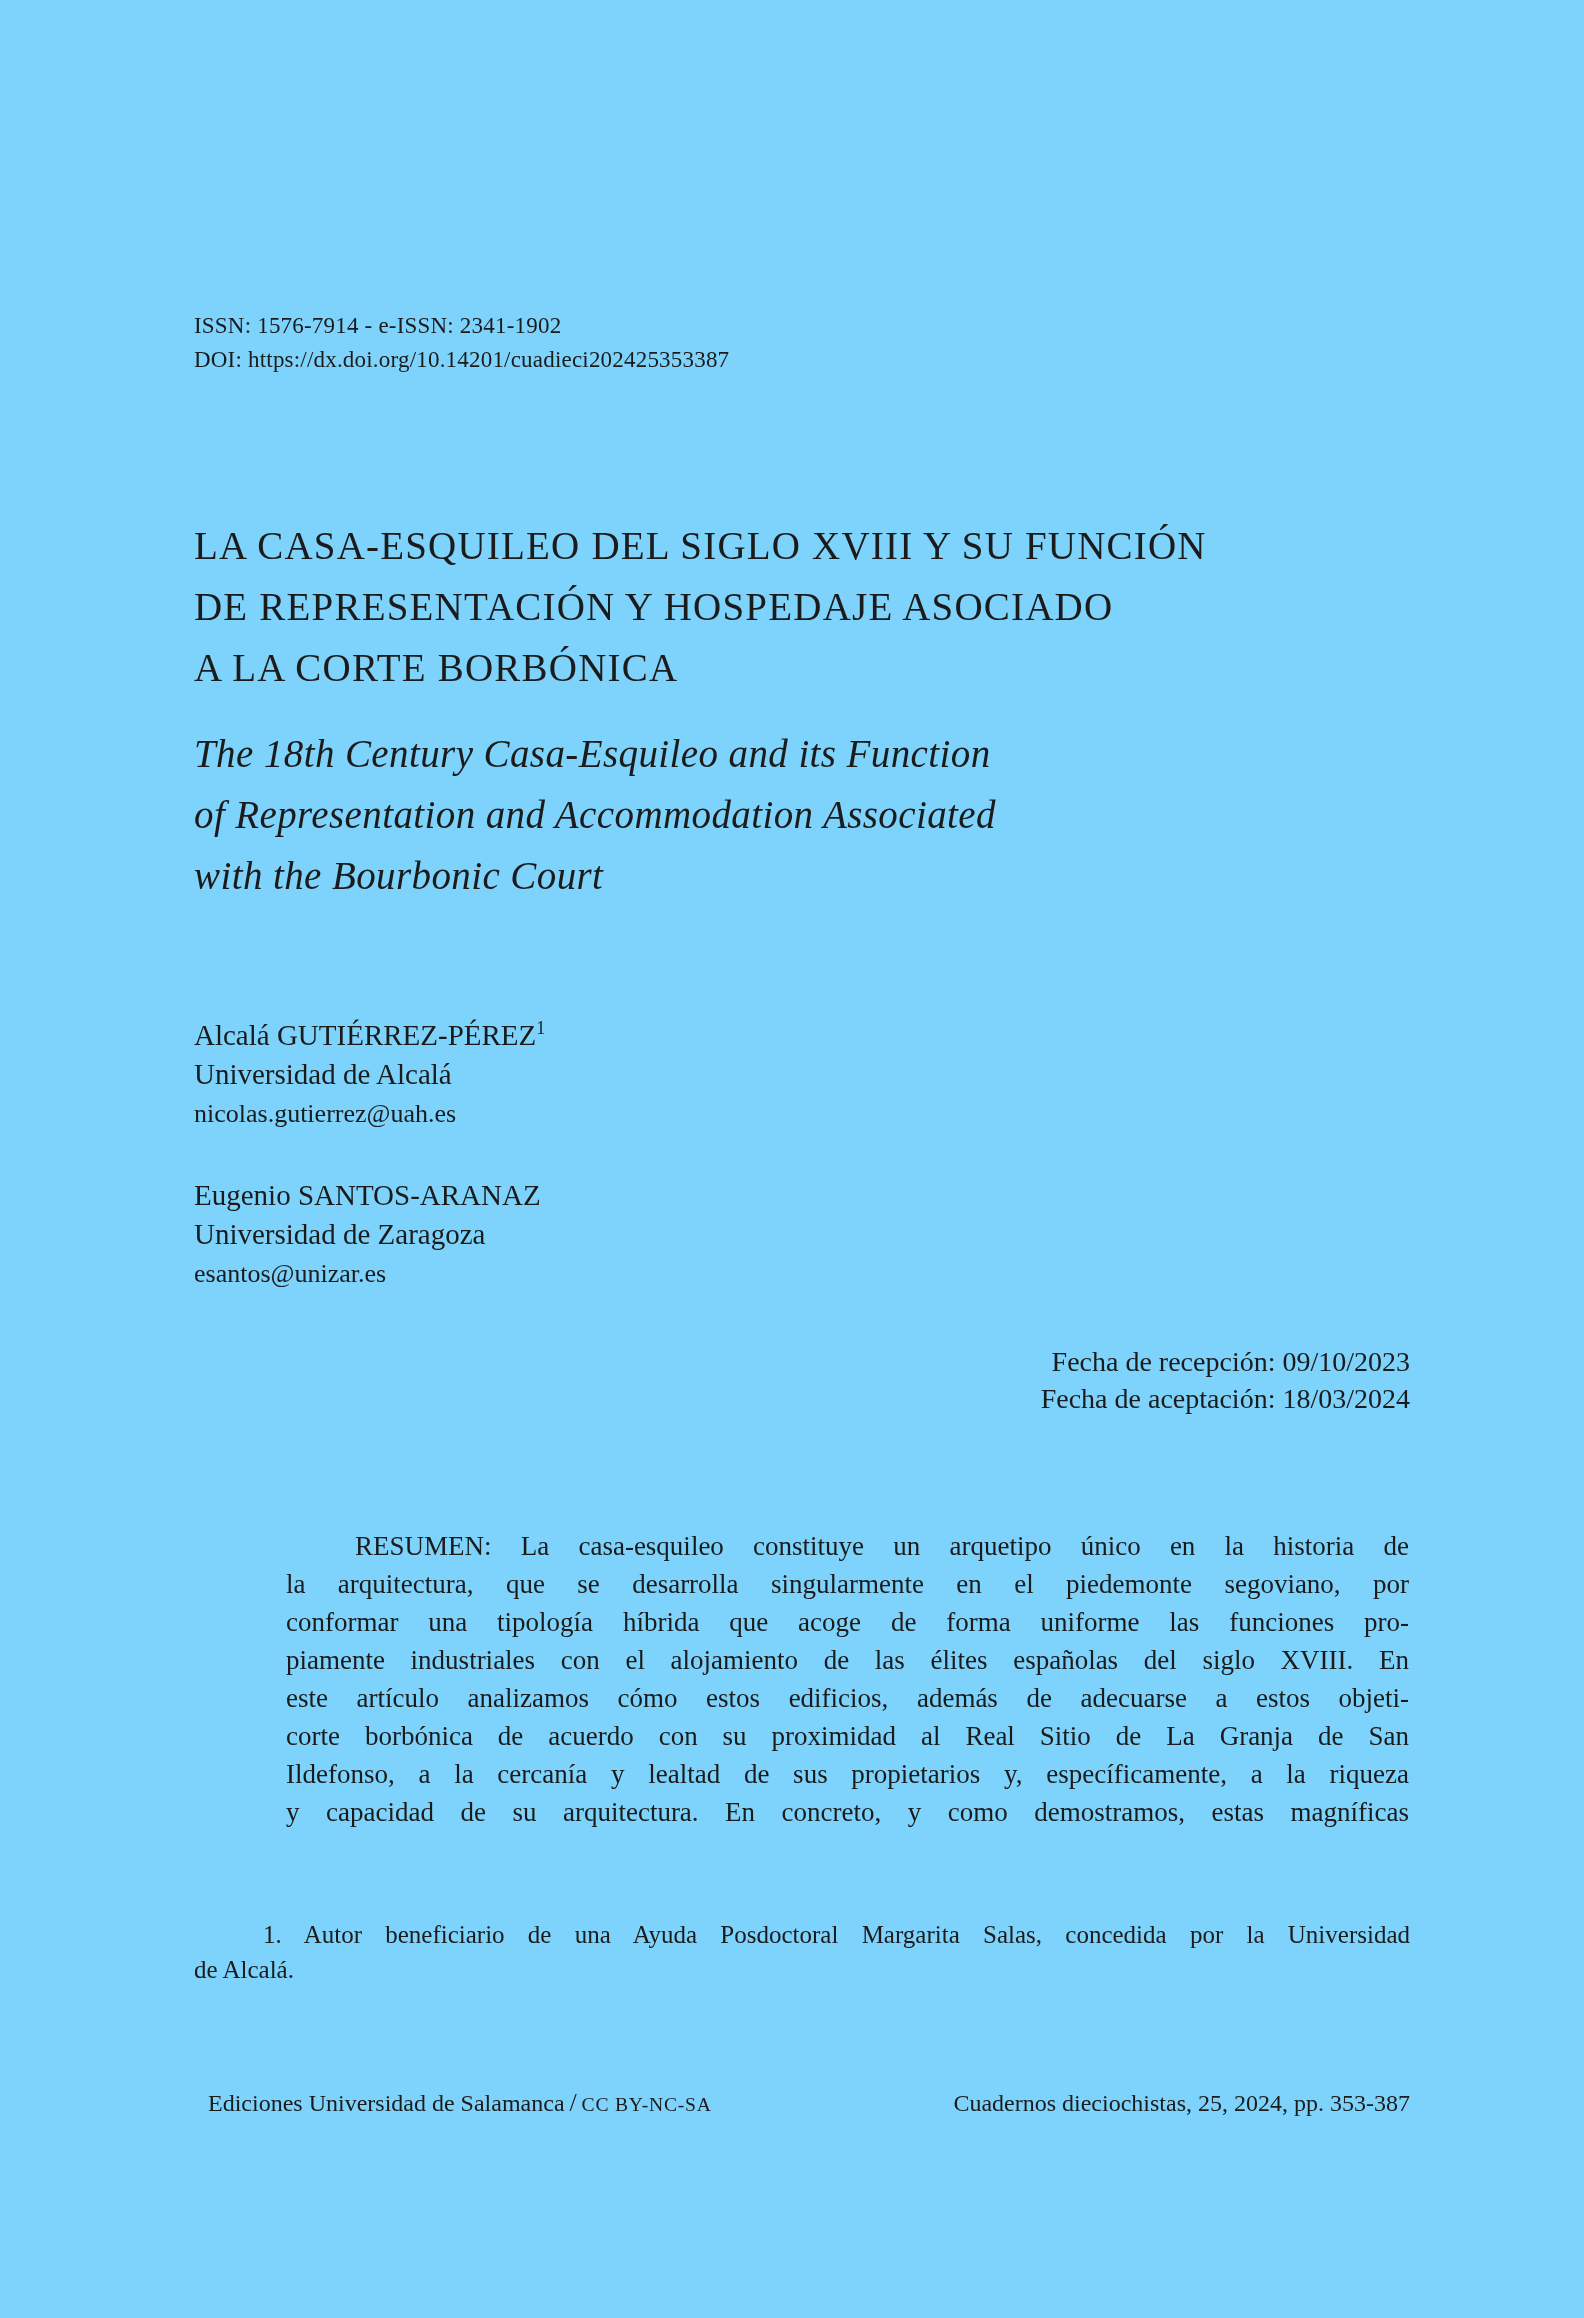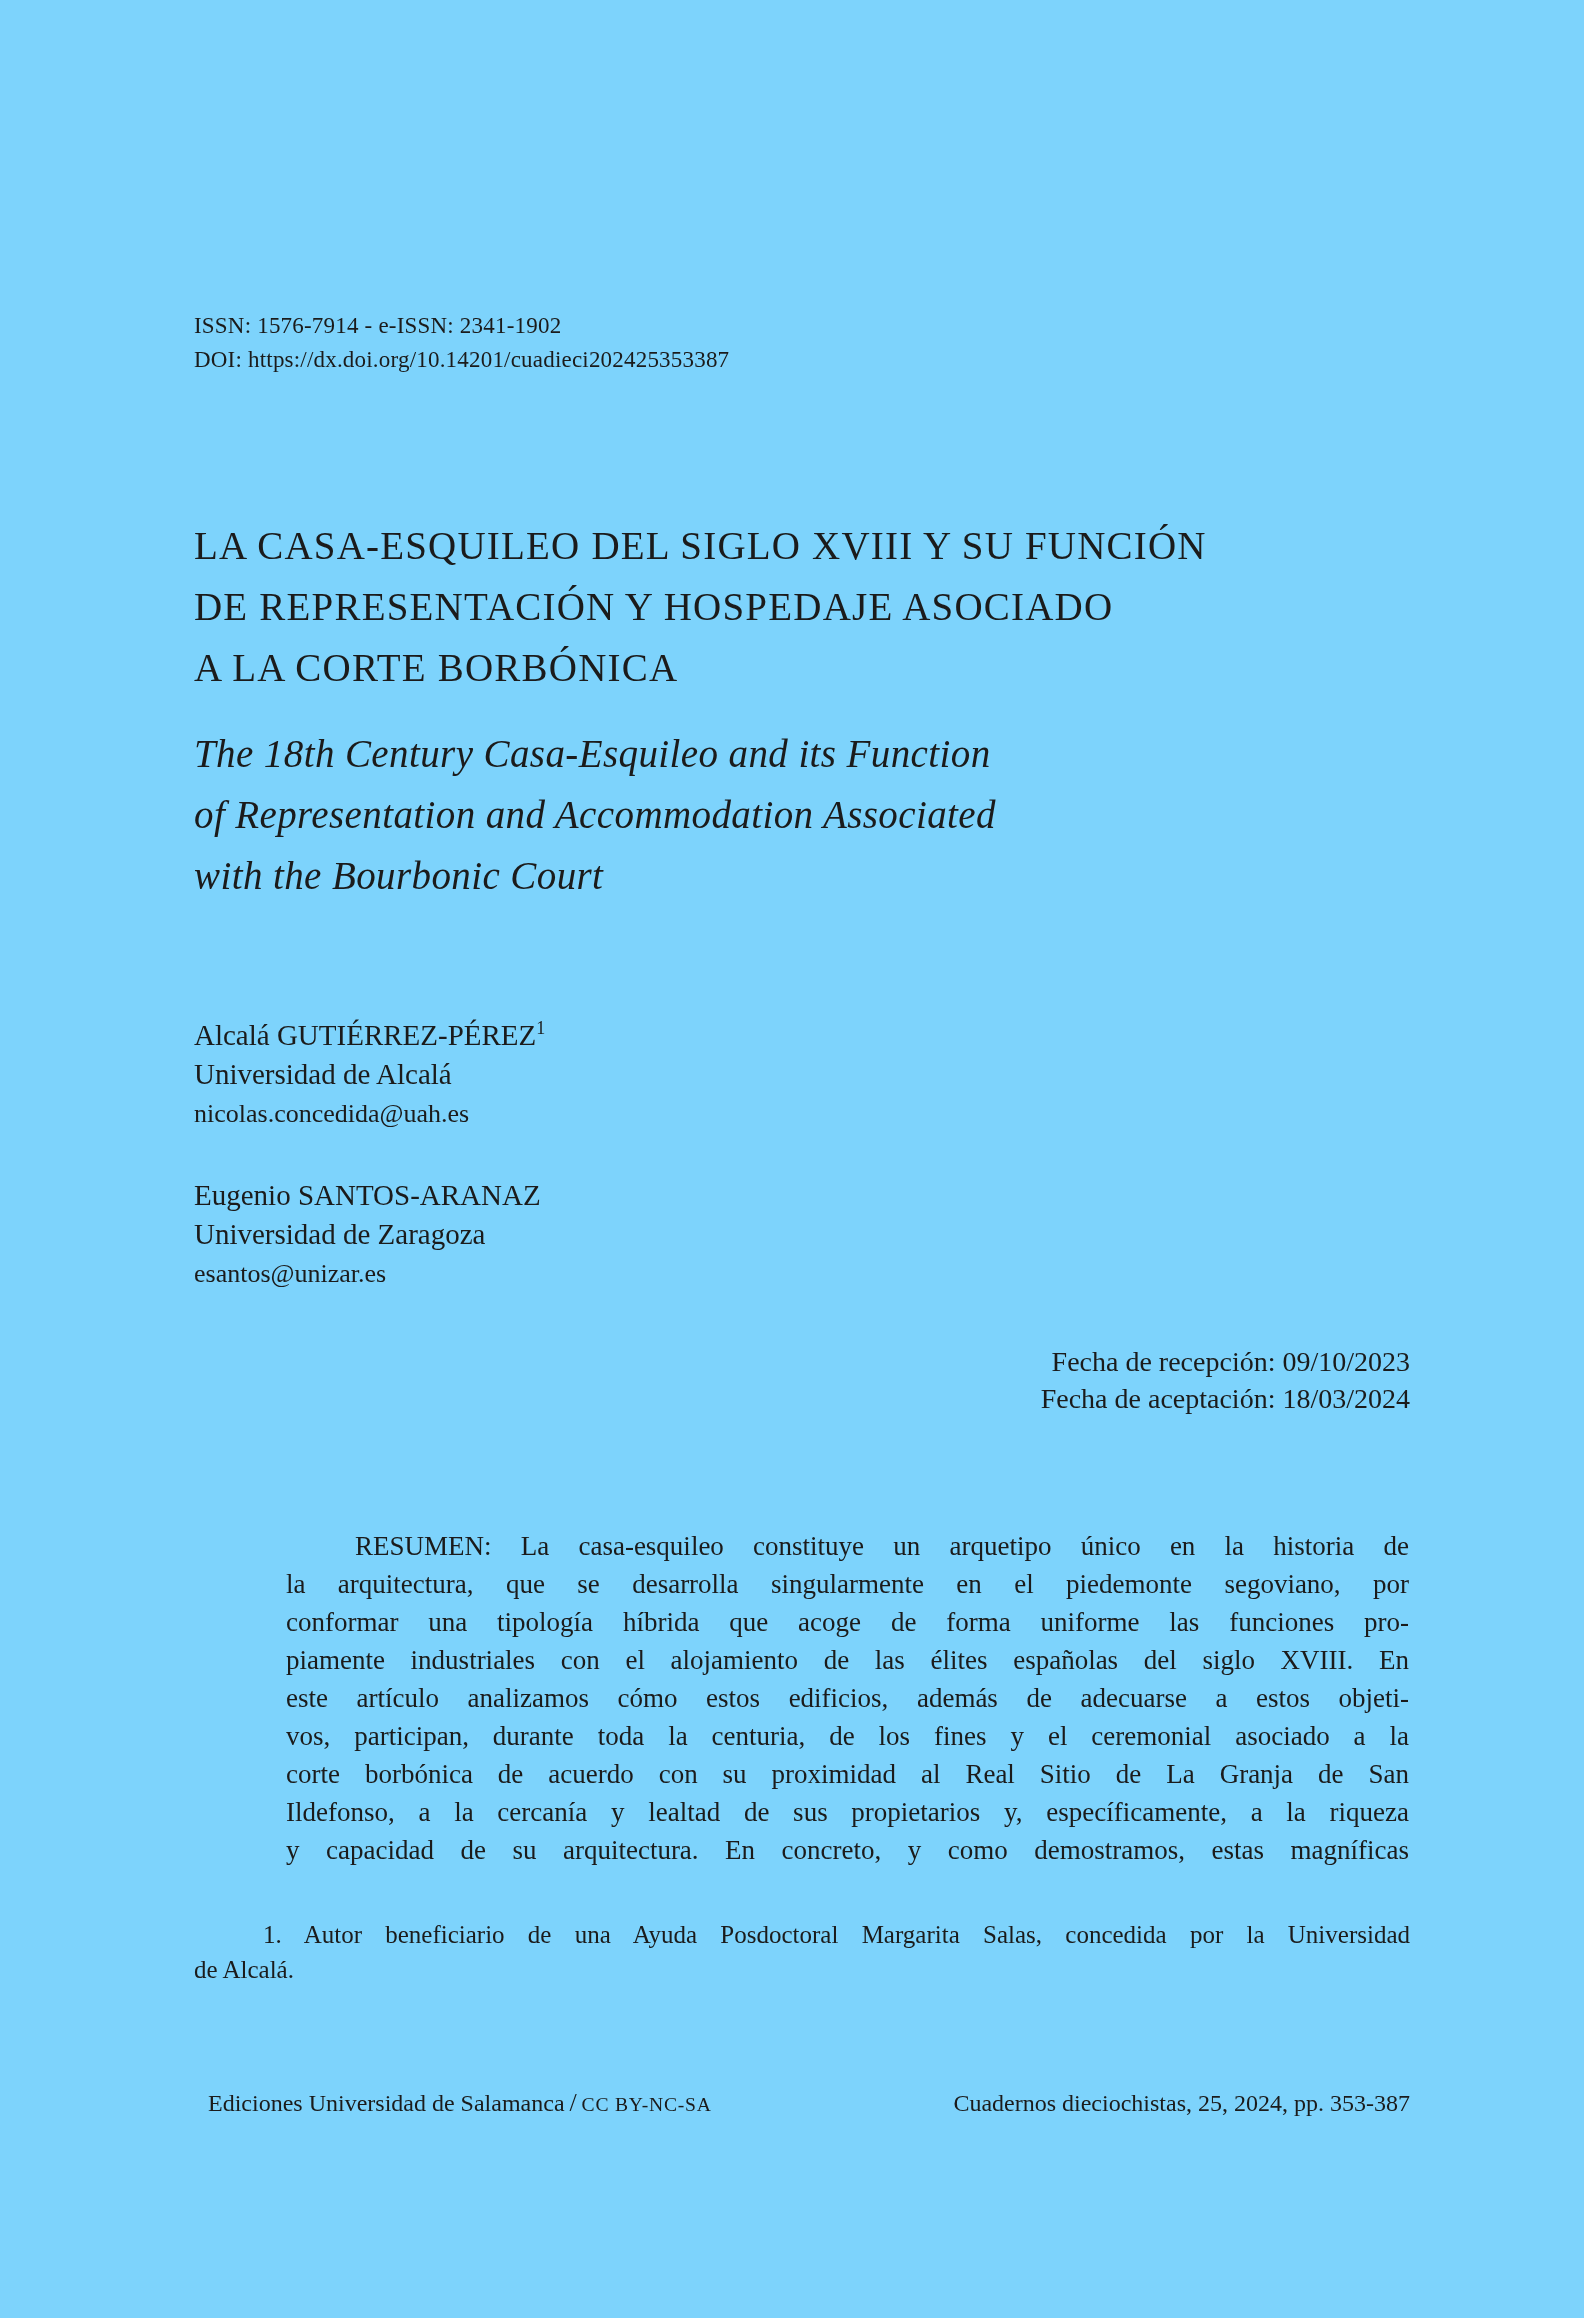--- a/index.html
+++ b/index.html
@@ -113,41 +113,40 @@
 
   <div class="block title-en">
     <div>The 18th Century Casa-Esquileo and its Function</div>
     <div>of Representation and Accommodation Associated</div>
     <div>with the Bourbonic Court</div>
   </div>
 
   <div class="block author-block author-1">
     <div><span>Alcalá GUTIÉRREZ-PÉREZ</span><sup>1</sup></div>
     <div>Universidad de Alcalá</div>
-    <div class="author-email">nicolas.concedida@uah.es</div>
+    <div class="author-email">nicolas.gutierrez@uah.es</div>
   </div>
 
   <div class="block author-block author-2">
     <div><span>Eugenio SANTOS-ARANAZ</span></div>
     <div>Universidad de Zaragoza</div>
     <div class="author-email">esantos@unizar.es</div>
   </div>
 
   <div class="block dates-block">
     <div>Fecha de recepción: 09/10/2023</div>
     <div>Fecha de aceptación: 18/03/2024</div>
   </div>
 
   <div class="block abstract-block">
     <div class="jline first-indent">RESUMEN: La casa-esquileo constituye un arquetipo único en la historia de</div>
     <div class="jline">la arquitectura, que se desarrolla singularmente en el piedemonte segoviano, por</div>
     <div class="jline">conformar una tipología híbrida que acoge de forma uniforme las funciones pro-</div>
     <div class="jline">piamente industriales con el alojamiento de las élites españolas del siglo XVIII. En</div>
     <div class="jline">este artículo analizamos cómo estos edificios, además de adecuarse a estos objeti-</div>
-    <div class="jline">vos, participan, durante toda la centuria, de los fines y el ceremonial asociado a la</div>
     <div class="jline">corte borbónica de acuerdo con su proximidad al Real Sitio de La Granja de San</div>
     <div class="jline">Ildefonso, a la cercanía y lealtad de sus propietarios y, específicamente, a la riqueza</div>
     <div class="jline">y capacidad de su arquitectura. En concreto, y como demostramos, estas magníficas</div>
   </div>
 
   <div class="block footnote-block">
     <div class="jline first-indent">1.   Autor beneficiario de una Ayuda Posdoctoral Margarita Salas, concedida por la Universidad</div>
     <div>de Alcalá.</div>
   </div>
 

